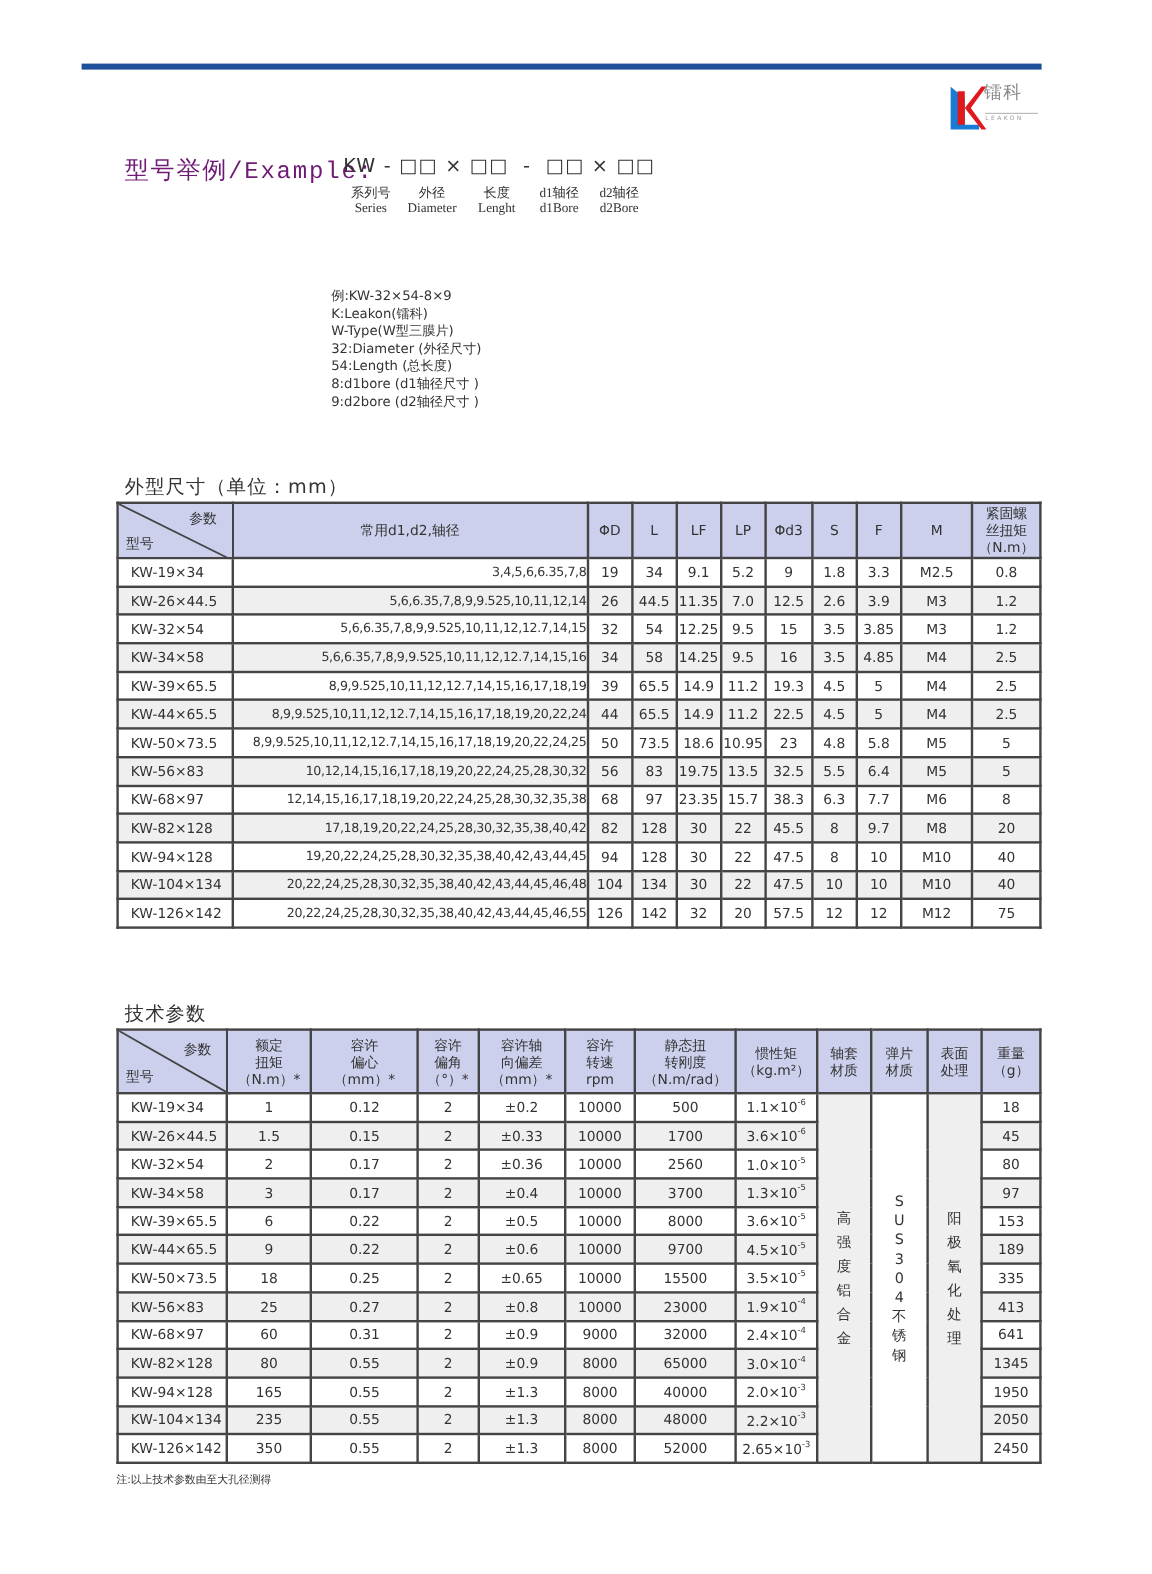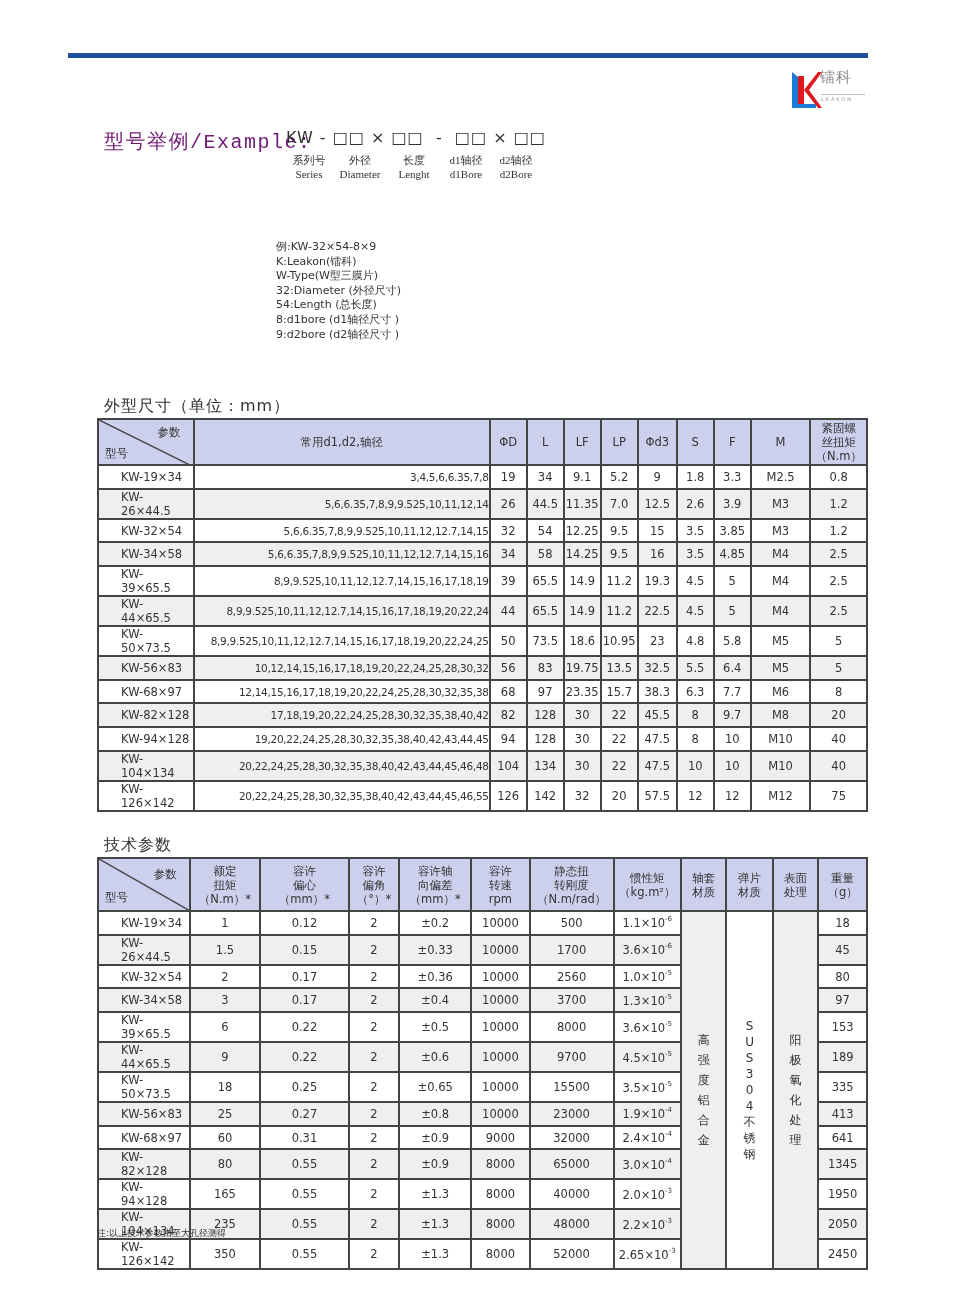--- a/index.html
+++ b/index.html
@@ -20,21 +20,21 @@
   .section-title { position:absolute; left:104px; font-size:16px; color:#333; letter-spacing:1px; }
 
   table { position:absolute; border-collapse:collapse; font-size:11.5px; color:#333; }
   table td, table th { border:2px solid #444; text-align:center; padding:0; font-weight:normal; }
   th { background:#ccd0ec; line-height:14px; }
   tr.alt td { background:#efefef; }
   .diag { position:relative; }
   .diag svg { position:absolute; left:0; top:0; }
   .diag .p { position:absolute; right:12px; top:5px; }
   .diag .m { position:absolute; left:6px; bottom:4px; }
-  td.model { text-align:left; padding-left:22px; }
+  td.model { text-align:left; padding-left:10px; }
   td.bores { text-align:right; padding-left:8px; font-size:10.5px; letter-spacing:-0.3px; }
   .merged { background:#efefef; vertical-align:middle; line-height:20px; font-size:12px; }
   .merged.white { background:#fff; line-height:16px; }
   sup { font-size:7px; vertical-align:6px; }
   .footnote { position:absolute; left:97px; top:1227px; font-size:9px; color:#333; }
 </style>
 </head>
 <body>
 
 <div class="topbar"></div>

